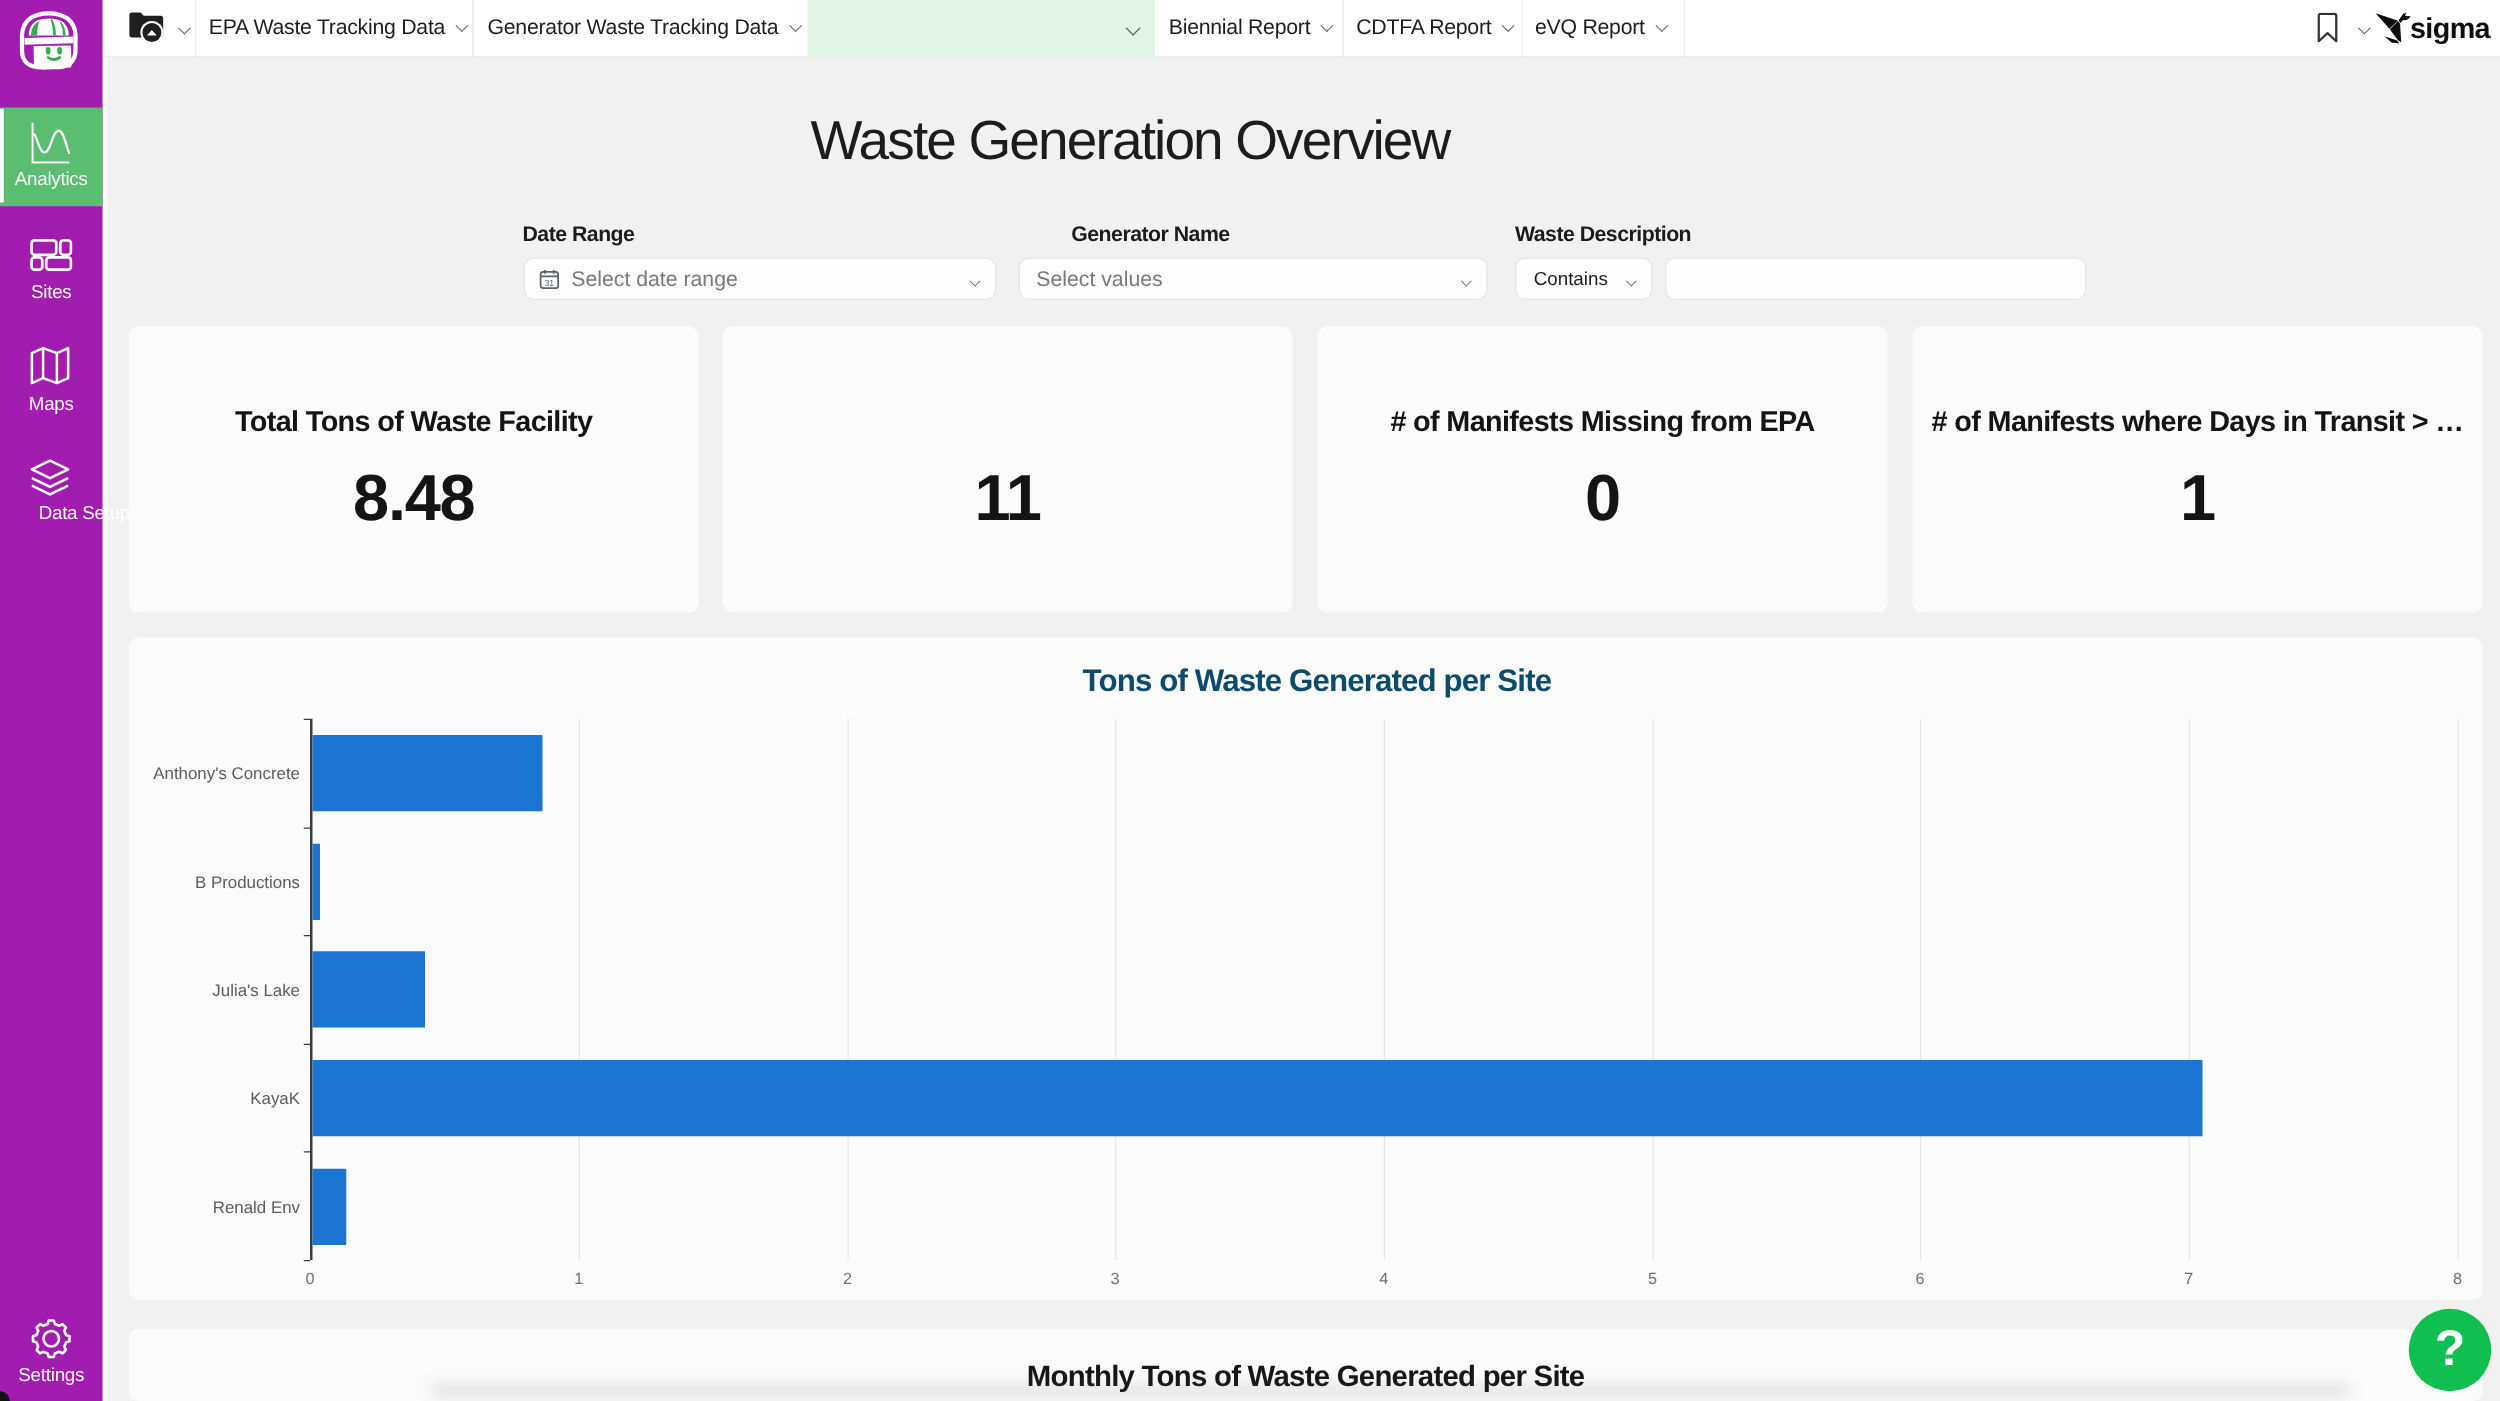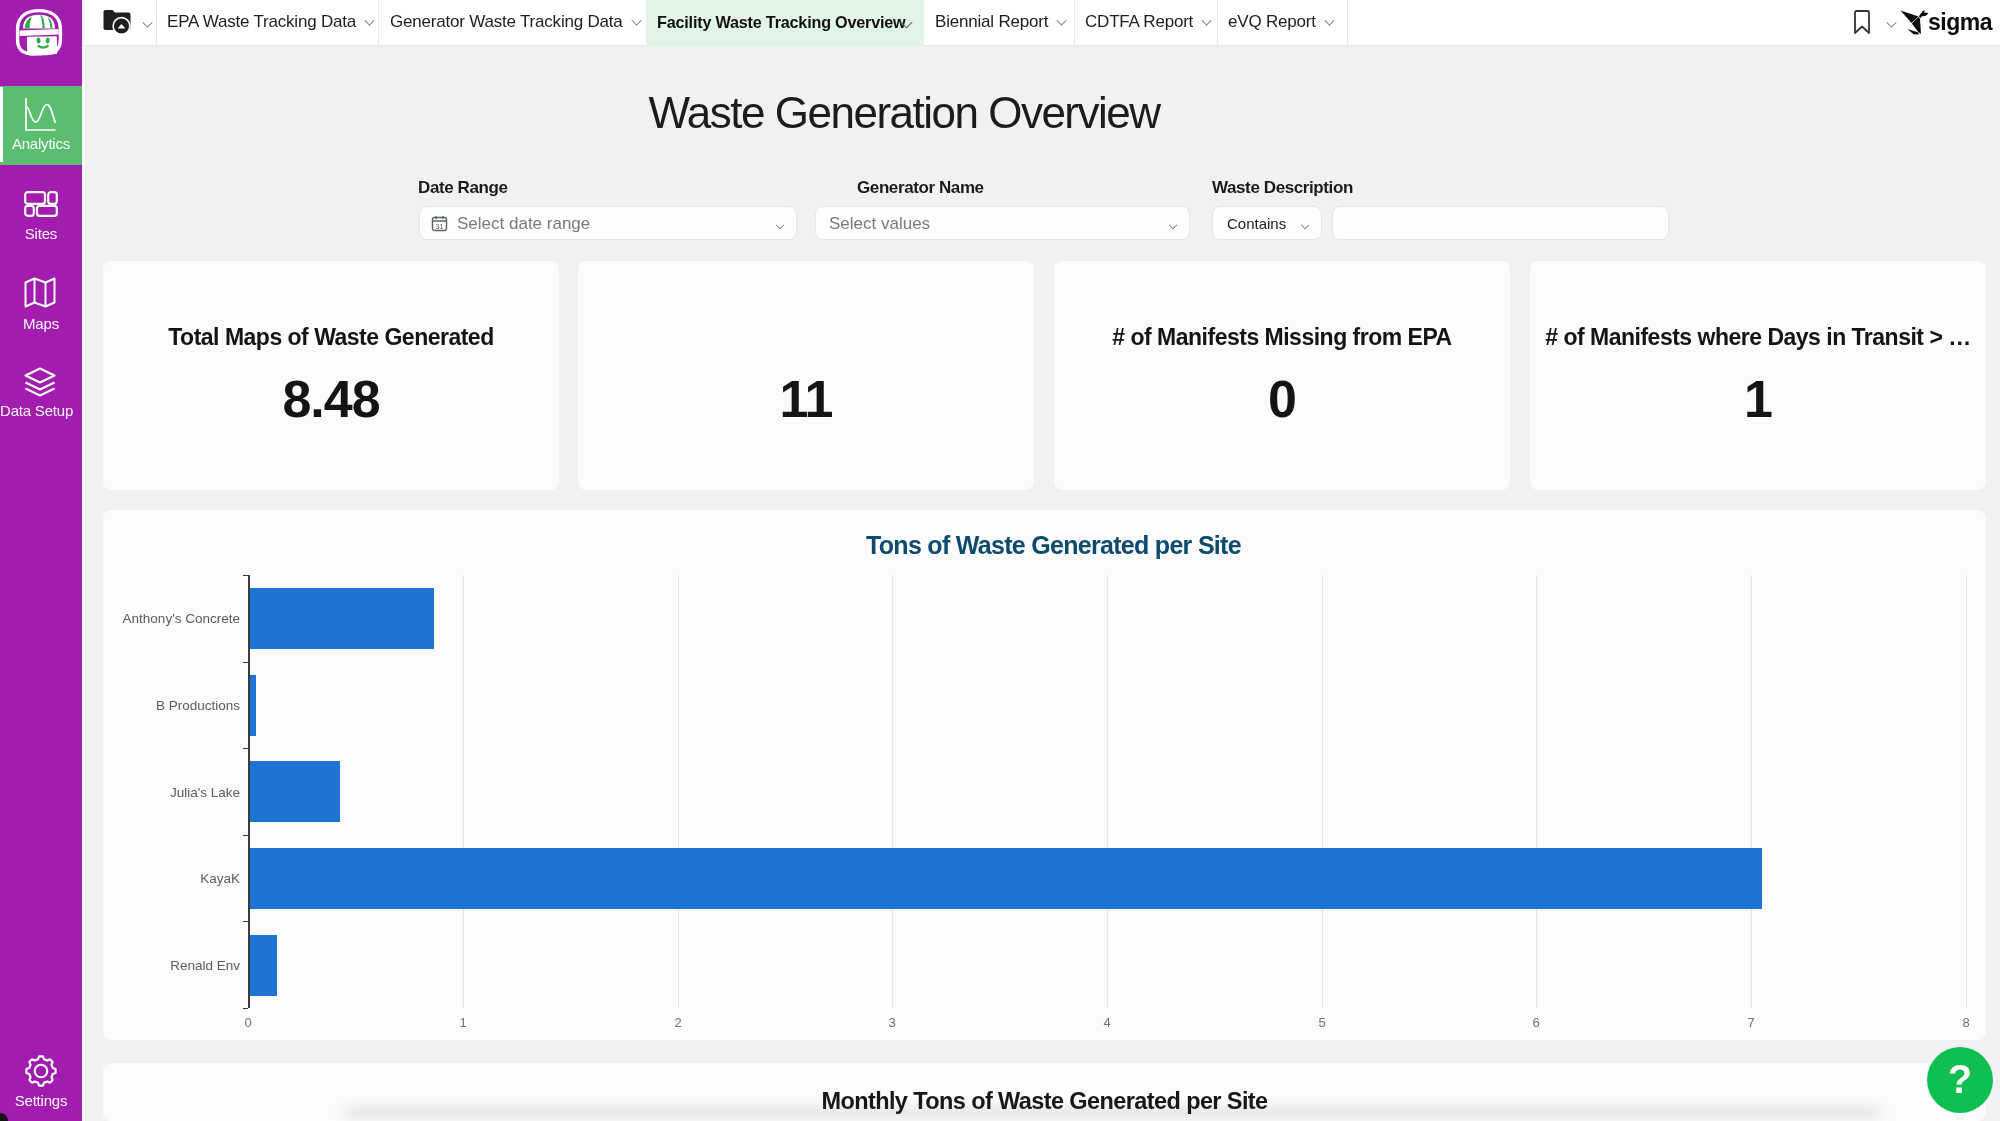--- a/index.html
+++ b/index.html
@@ -86,21 +86,21 @@
     <path d="M1.5 5.5 L10.5 1.5 L21.5 5.5 L30.5 1.5 L30.5 25.5 L21.5 29.5 L10.5 25.5 L1.5 29.5 Z"></path>
     <path d="M10.5 1.5 L10.5 25.5 M21.5 5.5 L21.5 29.5"></path>
   </svg>
   <div class="sb-label" style="position:absolute;left:0;width:82px;top:315px;text-align:center;">Maps</div>
 
   <svg style="position:absolute;left:23px;top:367px;width:34px;height:30px;" viewBox="0 0 34 30" fill="none" stroke="#f2faf4" stroke-width="2.2" stroke-linejoin="round">
     <path d="M17 1.5 L31.5 8.5 L17 15.5 L2.5 8.5 Z"></path>
     <path d="M2.5 15.5 L17 22.5 L31.5 15.5"></path>
     <path d="M2.5 21.5 L17 28.5 L31.5 21.5"></path>
   </svg>
-  <div class="sb-label" style="position:absolute;left:0;width:104px;top:402px;text-align:left;">Data Setup</div>
+  <div class="sb-label" style="position:absolute;left:0;width:104px;top:402px;text-align:right;">Data Setup</div>
 
   <svg style="position:absolute;left:24px;top:1054px;width:34px;height:34px;" viewBox="0 0 24 24" fill="none" stroke="#f2faf4" stroke-width="1.5" stroke-linejoin="round" stroke-linecap="round">
     <circle cx="12" cy="12" r="4.4"></circle>
     <path d="M9.92 3.66 L10.64 1.69 L13.36 1.69 L14.08 3.66 L16.43 4.63 L18.33 3.75 L20.25 5.67 L19.37 7.57 L20.34 9.92 L22.31 10.64 L22.31 13.36 L20.34 14.08 L19.37 16.43 L20.25 18.33 L18.33 20.25 L16.43 19.37 L14.08 20.34 L13.36 22.31 L10.64 22.31 L9.92 20.34 L7.57 19.37 L5.67 20.25 L3.75 18.33 L4.63 16.43 L3.66 14.08 L1.69 13.36 L1.69 10.64 L3.66 9.92 L4.63 7.57 L3.75 5.67 L5.67 3.75 L7.57 4.63 Z" stroke-linejoin="round"></path>
   </svg>
   <div class="sb-label" style="position:absolute;left:0;width:82px;top:1092px;text-align:center;">Settings</div>
 
   <div style="position:absolute;left:0;bottom:0;width:8px;height:8px;background:#141414;border-radius:0 8px 0 0;"></div>
 </div>
 
@@ -113,21 +113,20 @@
     <circle cx="19.5" cy="18" r="7.6" fill="#1f1f1f"></circle>
     <path d="M15.6 20.4 L19.5 15.9 L23.4 20.4 Z" fill="#fff"></path>
   </svg>
   <span class="chev" style="position:absolute;left:52px;top:18px;"></span>
   <div class="sep" style="left:74px;"></div>
 
   <div class="tab" style="left:85px;">EPA Waste Tracking Data<span class="chev"></span></div>
   <div class="sep" style="left:296px;"></div>
   <div class="tab" style="left:308px;">Generator Waste Tracking Data<span class="chev"></span></div>
   <div id="tab-active" style="left:564px;">
-      <span class="t">Facility Waste Tracking Overview</span>
       <span class="chev" style="position:absolute;right:13px;top:18px;transform:rotate(45deg) scale(0.95);"></span>
     </div>
   <div class="tab" style="left:853px;">Biennial Report<span class="chev"></span></div>
   <div class="sep" style="left:992px;"></div>
   <div class="tab" style="left:1003px;">CDTFA Report<span class="chev"></span></div>
   <div class="sep" style="left:1135px;"></div>
   <div class="tab" style="left:1146px;">eVQ Report<span class="chev"></span></div>
   <div class="sep" style="left:1265px;"></div>
 
   <svg style="position:absolute;left:1770px;top:10px;width:20px;height:25px;" viewBox="0 0 20 25" fill="none" stroke="#333" stroke-width="1.8">
@@ -164,21 +163,21 @@
 </div>
 
 <div class="flabel" style="left:1212px;">Waste Description</div>
 <div class="finput" style="left:1212px; width:110px; color:#1d1d1d; font-size:15px;">
   <span style="position:absolute;left:14px;top:8px;">Contains</span>
   <span class="fchev"></span>
 </div>
 <div class="finput" style="left:1332px; width:337px;"></div>
 
 <div class="card kpi" style="left:103px;">
-  <div class="lab">Total Maps of Waste Generated</div>
+  <div class="lab">Total Tons of Waste Facility</div>
   <div class="val">8.48</div>
 </div>
 <div class="card kpi" style="left:578px;">
   <div class="val">11</div>
 </div>
 <div class="card kpi" style="left:1054px;">
   <div class="lab"># of Manifests Missing from EPA</div>
   <div class="val">0</div>
 </div>
 <div class="card kpi" style="left:1530px;">

